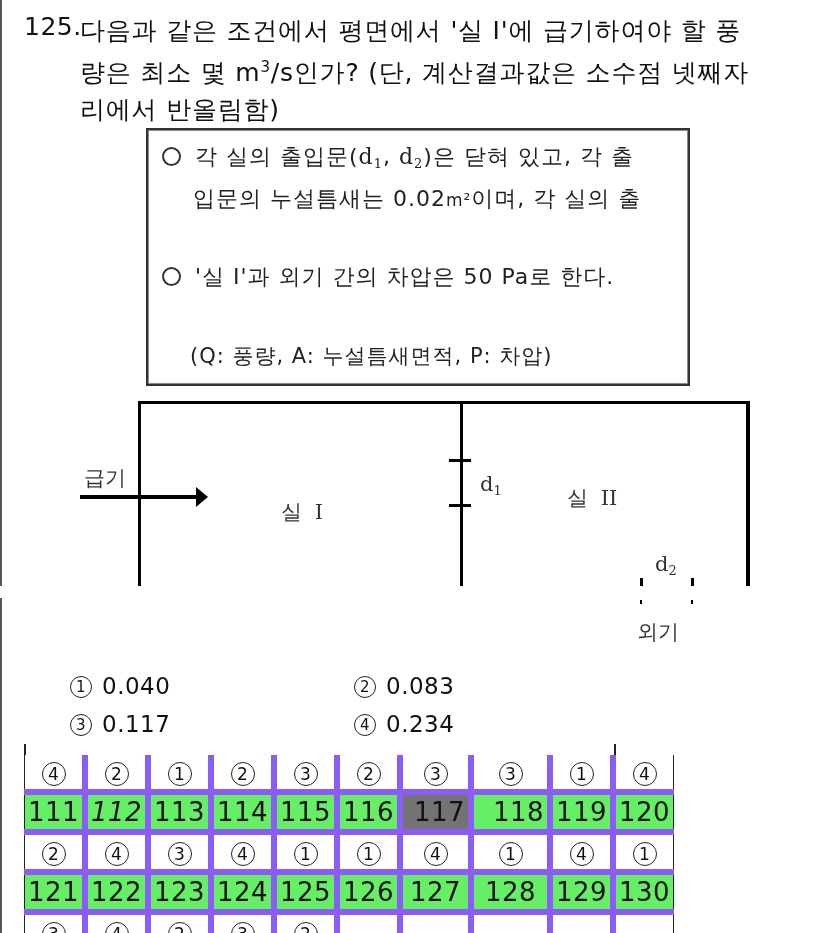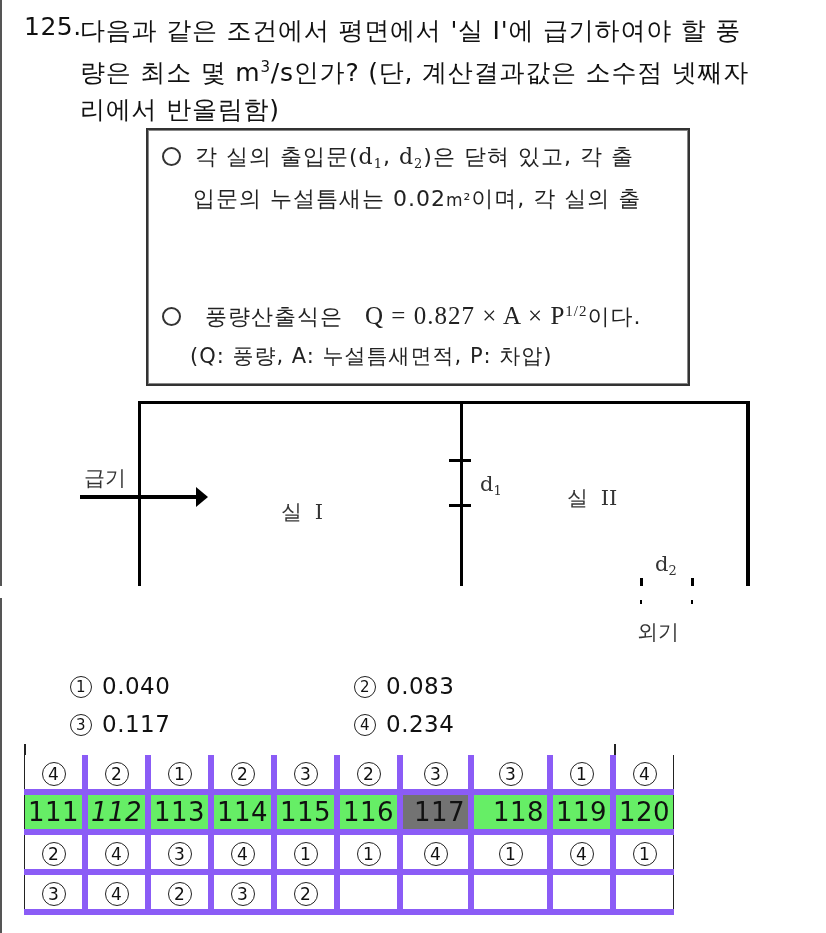--- a/index.html
+++ b/index.html
@@ -43,22 +43,22 @@
   <div>리에서 반올림함)</div>
 </div>
 
 <div class="cond-box">
   <div class="cond-line" style="left:14px;top:12px">
     <span class="bullet"></span><span>각 실의 출입문(</span><span class="serif">d</span><span class="serif sub">1</span><span>, </span><span class="serif">d</span><span class="serif sub">2</span><span>)은 닫혀 있고, 각 출</span>
   </div>
   <div class="cond-line" style="left:45px;top:54px">
     <span>입문의 누설틈새는 0.02</span><span style="font-size:17px">m²</span><span>이며, 각 실의 출</span>
   </div>
-  <div class="cond-line" style="left:14px;top:172px">
-    <span class="bullet"></span><span style="margin-left:10px">풍량산출식은</span><span class="formula" style="margin-left:22px">Q = 0.827 × A × P</span><span class="formula supm" style="font-size:15px">1/2</span><span>이다.</span>
+  <div class="cond-line" style="left:14px;top:132px">
+    <span class="bullet"></span><span>'실 I'과 외기 간의 차압은 50 Pa로 한다.</span>
   </div>
   <div class="cond-line" style="left:42px;top:212px;font-size:21px">(Q: 풍량, A: 누설틈새면적, P: 차압)</div>
 </div>
 
 <div class="diagram">
   <div class="line" style="left:138px;top:11px;width:612px;height:3px"></div>
   <div class="line" style="left:138px;top:11px;width:3px;height:185px"></div>
   <div class="line" style="left:460px;top:11px;width:3px;height:185px"></div>
   <div class="line" style="left:746px;top:11px;width:4px;height:185px"></div>
 
@@ -120,20 +120,32 @@
         <td><span class="tcirc">4</span></td>
         <td><span class="tcirc">3</span></td>
         <td><span class="tcirc">4</span></td>
         <td><span class="tcirc">1</span></td>
         <td><span class="tcirc">1</span></td>
         <td><span class="tcirc">4</span></td>
         <td><span class="tcirc">1</span></td>
         <td><span class="tcirc">4</span></td>
         <td><span class="tcirc">1</span></td>
       </tr>
+      <tr class="num">
+        <td style="background: rgb(102, 238, 102);">121</td>
+        <td style="background: rgb(102, 238, 102);">122</td>
+        <td style="background: rgb(102, 238, 102);">123</td>
+        <td style="background: rgb(102, 238, 102);">124</td>
+        <td style="background: rgb(102, 238, 102);">125</td>
+        <td style="background: rgb(102, 238, 102);">126</td>
+        <td style="background: rgb(102, 238, 102);">127</td>
+        <td style="background: rgb(102, 238, 102);">128</td>
+        <td style="background: rgb(102, 238, 102);">129</td>
+        <td style="background: rgb(102, 238, 102);">130</td>
+      </tr>
       <tr class="ans">
         <td><span class="tcirc">3</span></td>
         <td><span class="tcirc">4</span></td>
         <td><span class="tcirc">2</span></td>
         <td><span class="tcirc">3</span></td>
         <td><span class="tcirc">2</span></td>
         <td></td>
         <td></td>
         <td></td>
         <td></td>

